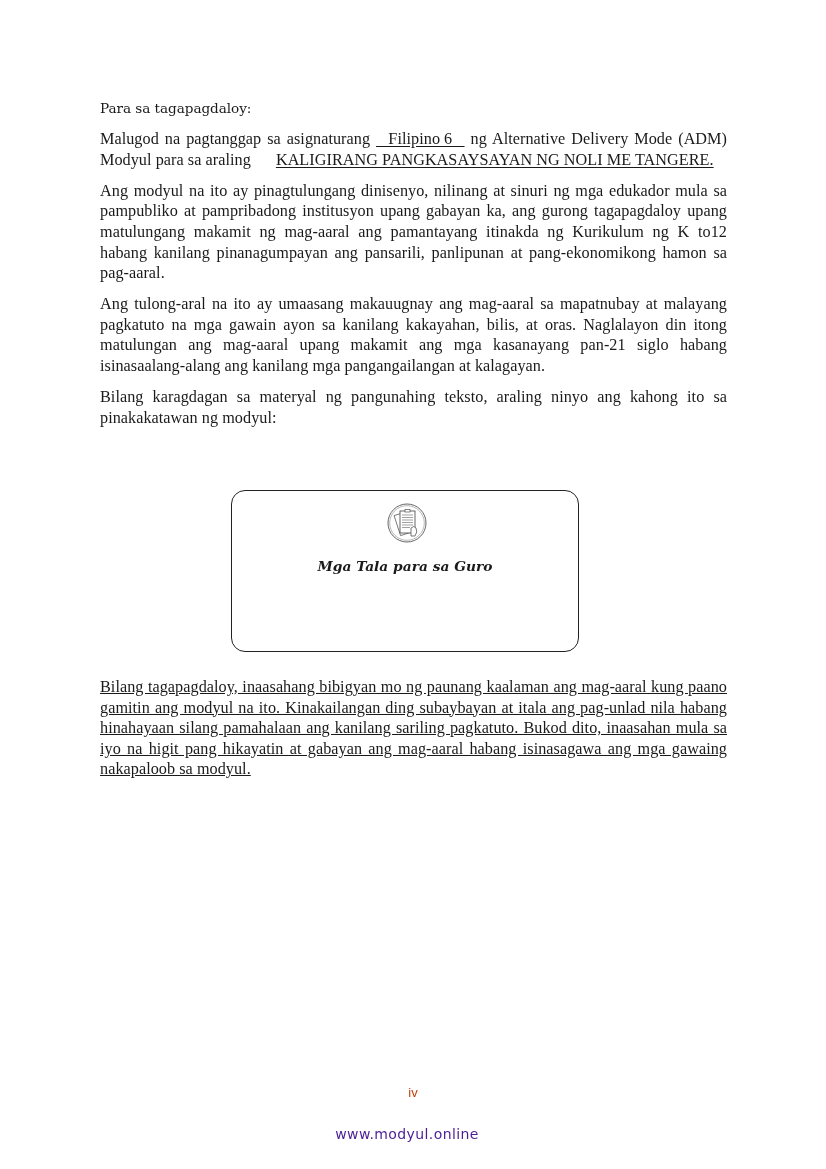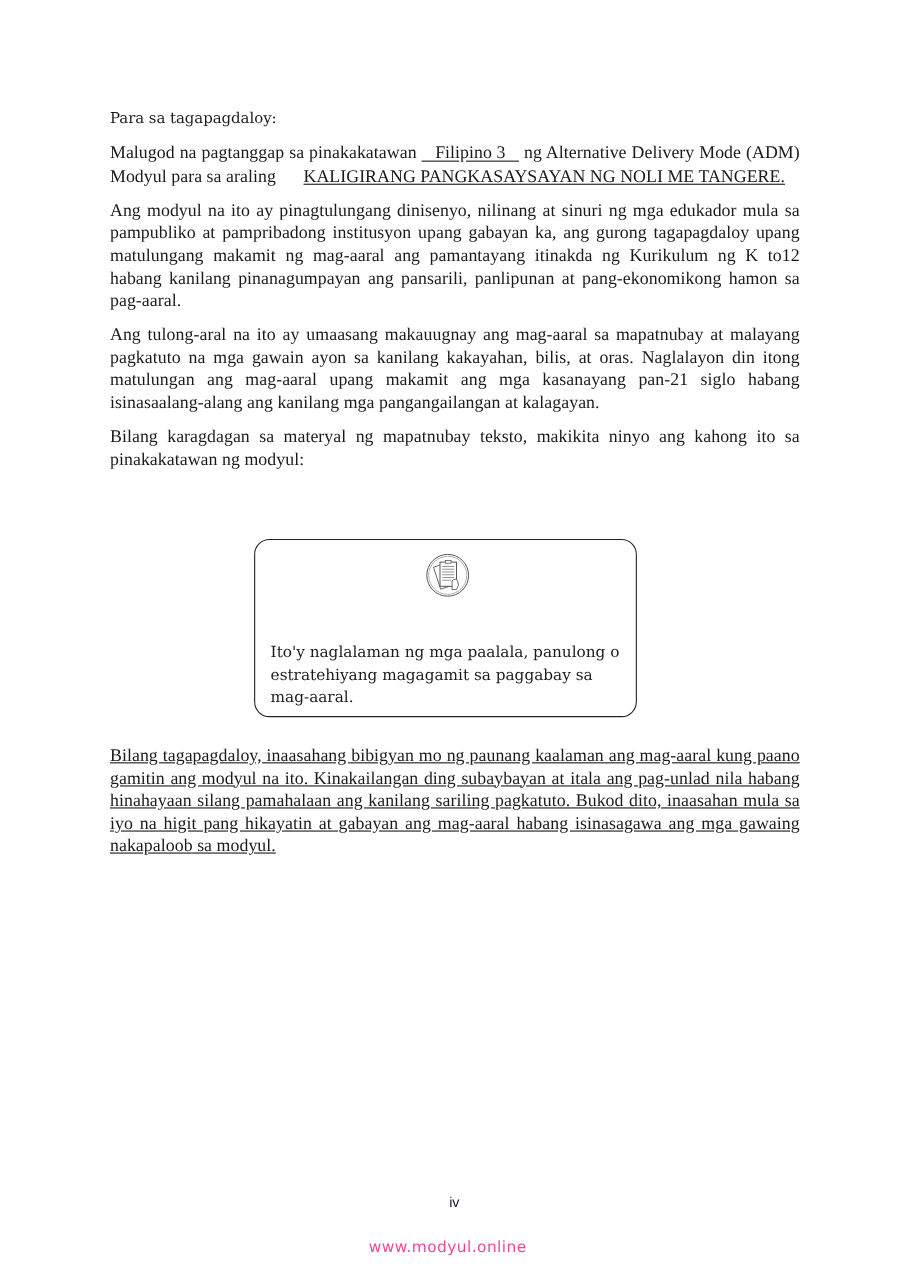--- a/index.html
+++ b/index.html
@@ -32,37 +32,37 @@
     font-family: "DejaVu Serif", serif; font-weight: bold; font-style: italic;
     font-size: 13.8px;
   }
   .box-body {
     position: absolute; left: 14px; right: 12px; top: 92px;
     font-family: "DejaVu Serif", serif; font-size: 13.9px; line-height: 20.6px;
   }
   .p2 { position: absolute; left: 100px; top: 677px; width: 627px; text-decoration: underline; }
   .page-num {
     position: absolute; left: 0; right: 0; top: 1085px; text-align: center;
-    font-family: "Liberation Sans", "DejaVu Sans", sans-serif; font-size: 13px; color: #0f172a;
+    font-family: "Liberation Sans", "DejaVu Sans", sans-serif; font-size: 13px; color: #c2410c;
   }
   .watermark {
     position: absolute; left: 0; right: 12px; top: 1126px; text-align: center;
-    font-family: "DejaVu Sans", sans-serif; font-size: 14px; color: #ec4899; letter-spacing: 0.4px;
+    font-family: "DejaVu Sans", sans-serif; font-size: 14px; color: #4c1d95; letter-spacing: 0.4px;
   }
 </style>
 </head>
 <body>
 
 <div class="page">
   <div class="content">
     <p class="p wide">Para sa tagapagdaloy:</p>
-    <p class="p"><span>Malugod na pagtanggap sa pinakakatawan </span><span class="blank">   Filipino 3   </span><span> ng Alternative Delivery Mode (ADM) Modyul para sa araling </span><span class="u">KALIGIRANG PANGKASAYSAYAN NG NOLI ME TANGERE.</span></p>
+    <p class="p"><span>Malugod na pagtanggap sa asignaturang </span><span class="blank">   Filipino 6   </span><span> ng Alternative Delivery Mode (ADM) Modyul para sa araling </span><span class="u">KALIGIRANG PANGKASAYSAYAN NG NOLI ME TANGERE.</span></p>
     <p class="p">Ang modyul na ito ay pinagtulungang dinisenyo, nilinang at sinuri ng mga edukador mula sa pampubliko at pampribadong institusyon upang gabayan ka, ang gurong tagapagdaloy upang matulungang makamit ng mag-aaral ang pamantayang itinakda ng Kurikulum ng K to12 habang kanilang pinanagumpayan ang pansarili, panlipunan at pang-ekonomikong hamon sa pag-aaral.</p>
     <p class="p">Ang tulong-aral na ito ay umaasang makauugnay ang mag-aaral sa mapatnubay at malayang pagkatuto na mga gawain ayon sa kanilang kakayahan, bilis, at oras. Naglalayon din itong matulungan ang mag-aaral upang makamit ang mga kasanayang pan-21 siglo habang isinasaalang-alang ang kanilang mga pangangailangan at kalagayan.</p>
-    <p class="p">Bilang karagdagan sa materyal ng mapatnubay teksto, makikita ninyo ang kahong ito sa pinakakatawan ng modyul:</p>
+    <p class="p">Bilang karagdagan sa materyal ng pangunahing teksto, araling ninyo ang kahong ito sa pinakakatawan ng modyul:</p>
   </div>
 
   <div class="box">
     <div class="box-icon">
       <svg width="40" height="40" viewBox="0 0 40 40">
         <circle cx="20" cy="20" r="19" fill="none" stroke="#555" stroke-width="0.9"></circle>
         <circle cx="20" cy="20" r="17.3" fill="none" stroke="#888" stroke-width="0.6"></circle>
         <g transform="rotate(-18 20 20)">
           <rect x="10" y="9" width="16" height="21" fill="#fff" stroke="#666" stroke-width="0.8"></rect>
         </g>
@@ -72,20 +72,20 @@
           <line x1="15" y1="12" x2="26" y2="12"></line>
           <line x1="15" y1="14.5" x2="26" y2="14.5"></line>
           <line x1="15" y1="17" x2="26" y2="17"></line>
           <line x1="15" y1="19.5" x2="26" y2="19.5"></line>
           <line x1="15" y1="22" x2="26" y2="22"></line>
           <line x1="15" y1="24.5" x2="23" y2="24.5"></line>
         </g>
         <path d="M24 25 q3 -3 5 0 q2 4 -1 8 l-4 0 z" fill="#fff" stroke="#555" stroke-width="0.8"></path>
       </svg>
     </div>
-    <div class="box-body">Ito'y naglalaman ng mga paalala, panulong o estratehiyang magagamit sa paggabay sa mag-aaral.</div>
+    <div class="box-title">Mga Tala para sa Guro</div>
   </div>
 
   <p class="p p2">Bilang tagapagdaloy, inaasahang bibigyan mo ng paunang kaalaman ang mag-aaral kung paano gamitin ang modyul na ito. Kinakailangan ding subaybayan at itala ang pag-unlad nila habang hinahayaan silang pamahalaan ang kanilang sariling pagkatuto. Bukod dito, inaasahan mula sa iyo na higit pang hikayatin at gabayan ang mag-aaral habang isinasagawa ang mga gawaing nakapaloob sa modyul.</p>
 
   <div class="page-num">iv</div>
   <div class="watermark">www.modyul.online</div>
 </div>
 
 </body></html>

